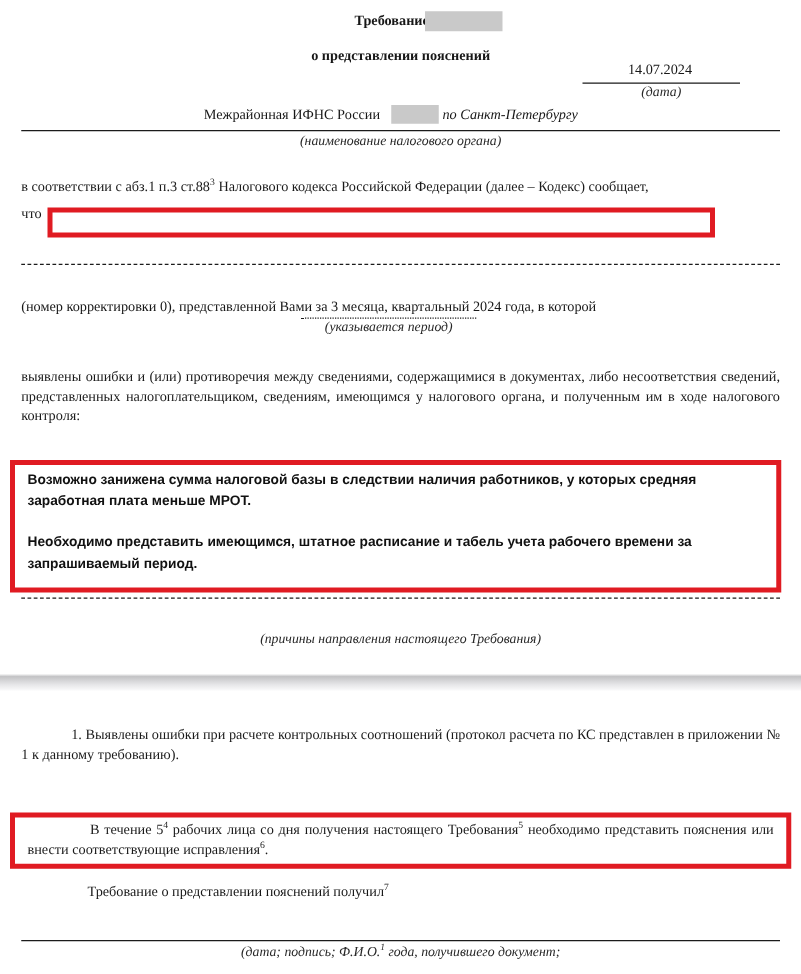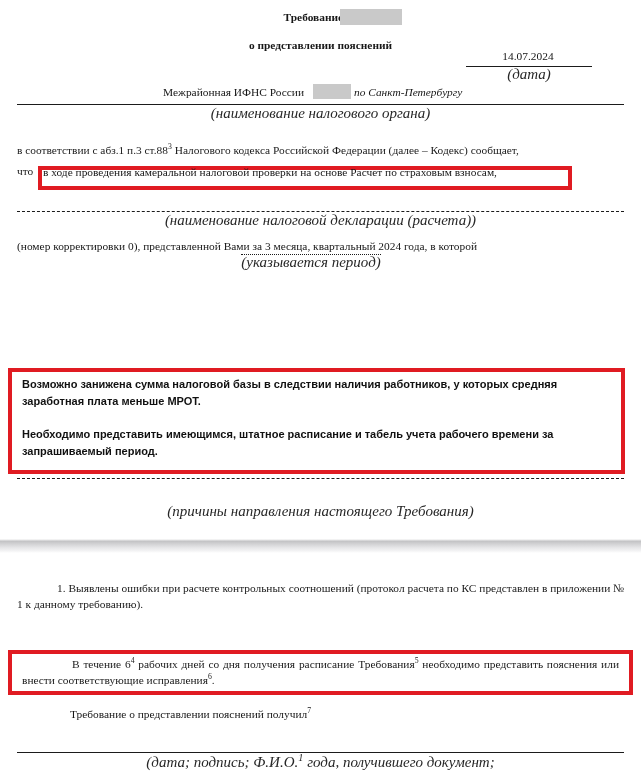--- a/index.html
+++ b/index.html
@@ -31,21 +31,21 @@
     font-family: "Liberation Serif", "DejaVu Serif", serif;
     font-size: 11.4px;
     line-height: 15.3px;
     color: #171717;
     white-space: nowrap;
   }
   .center { text-align: center; }
   .bold { font-weight: bold; }
   .ital {
     font-style: italic;
-    font-size: 15px;
+    font-size: 11px;
     color: #272727;
   }
   .just {
     position: absolute;
     text-align: justify;
     text-align-last: left;
     font-size: 11.4px;
     line-height: 15.5px;
     white-space: normal;
   }
@@ -136,44 +136,43 @@
   <div class="rule-solid" style="left:17px; top:104px; width:607px;"></div>
   <div class="t ital center" style="left:17px; top:106px; width:607px;">(наименование налогового органа)</div>
 
   <div class="just" style="left:17px; top:143px; width:607px;">
     <span>в соответствии с абз.1 п.3 ст.88</span><sup>3</sup><span> Налогового кодекса Российской Федерации (далее – Кодекс) сообщает,</span>
   </div>
 
   <div class="t" style="left:17px; top:164px;">что </div>
 
   <div class="redbox" style="left:38px; top:166px; width:534px; height:24px;"></div>
-  <div class="t" style="left:43px; top:165px;">в ходе проведения камеральной налоговой проверки на основе Расчет по страховым взносам,</div>
 
   <div class="rule-dashed" style="left:17px; top:211px; width:607px;"></div>
-  <div class="t ital center" style="left:17px; top:213px; width:607px;">(наименование налоговой декларации (расчета))</div>
 
   <div class="t" style="left:17px; top:239px;">(номер корректировки 0), представленной Вами за 3 месяца, квартальный 2024 года, в которой</div>
   <div class="rule-dotted-short" style="left:241px; top:254px; width:140px;"></div>
   <div class="t ital center" style="left:241px; top:255px; width:140px;">(указывается период)</div>
 
+  <div class="just" style="left:17px; top:295px; width:607px;">выявлены ошибки и (или) противоречия между сведениями, содержащимися в документах, либо несоответствия сведений, представленных налогоплательщиком, сведениям, имеющимся у налогового органа, и полученным им в ходе налогового контроля:</div>
 
   <div class="redbox" style="left:8px; top:368px; width:617px; height:106px;"></div>
   <div class="sansblock" style="left:22px; top:376px; width:590px;">Возможно занижена сумма налоговой базы в следствии наличия работников, у которых средняя заработная плата меньше МРОТ.</div>
   <div class="sansblock" style="left:22px; top:426px; width:590px;">Необходимо представить имеющимся, штатное расписание и табель учета рабочего времени за запрашиваемый период.</div>
 
   <div class="rule-dashed" style="left:17px; top:478px; width:607px;"></div>
   <div class="t ital center" style="left:17px; top:504px; width:607px;">(причины направления настоящего Требования)</div>
 
   <div class="pagebreak" style="top:539px; height:14px;"></div>
 
   <div class="just" style="left:17px; top:581px; width:607px; text-indent:40px;">1. Выявлены ошибки при расчете контрольных соотношений (протокол расчета по КС представлен в приложении №  1 к данному требованию).</div>
 
   <div class="redbox" style="left:8px; top:650px; width:625px; height:45px;"></div>
   <div class="just" style="left:22px; top:657px; width:597px; text-indent:50px;">
-    <span>В течение 6</span><sup>4</sup><span> рабочих дней со дня получения расписание Требования</span><sup>5</sup><span> необходимо представить пояснения или внести соответствующие исправления</span><sup>6</sup><span>.</span>
+    <span>В течение 5</span><sup>4</sup><span> рабочих лица со дня получения настоящего Требования</span><sup>5</sup><span> необходимо представить пояснения или внести соответствующие исправления</span><sup>6</sup><span>.</span>
   </div>
 
   <div class="t" style="left:70px; top:707px;">
     <span>Требование о представлении пояснений получил</span><sup>7</sup>
   </div>
 
   <div class="rule-solid" style="left:17px; top:752px; width:607px;"></div>
   <div class="t ital center" style="left:17px; top:755px; width:607px;">
     <span>(дата; подпись; Ф.И.О.</span><sup>1</sup><span> года, получившего документ;</span>
   </div>

